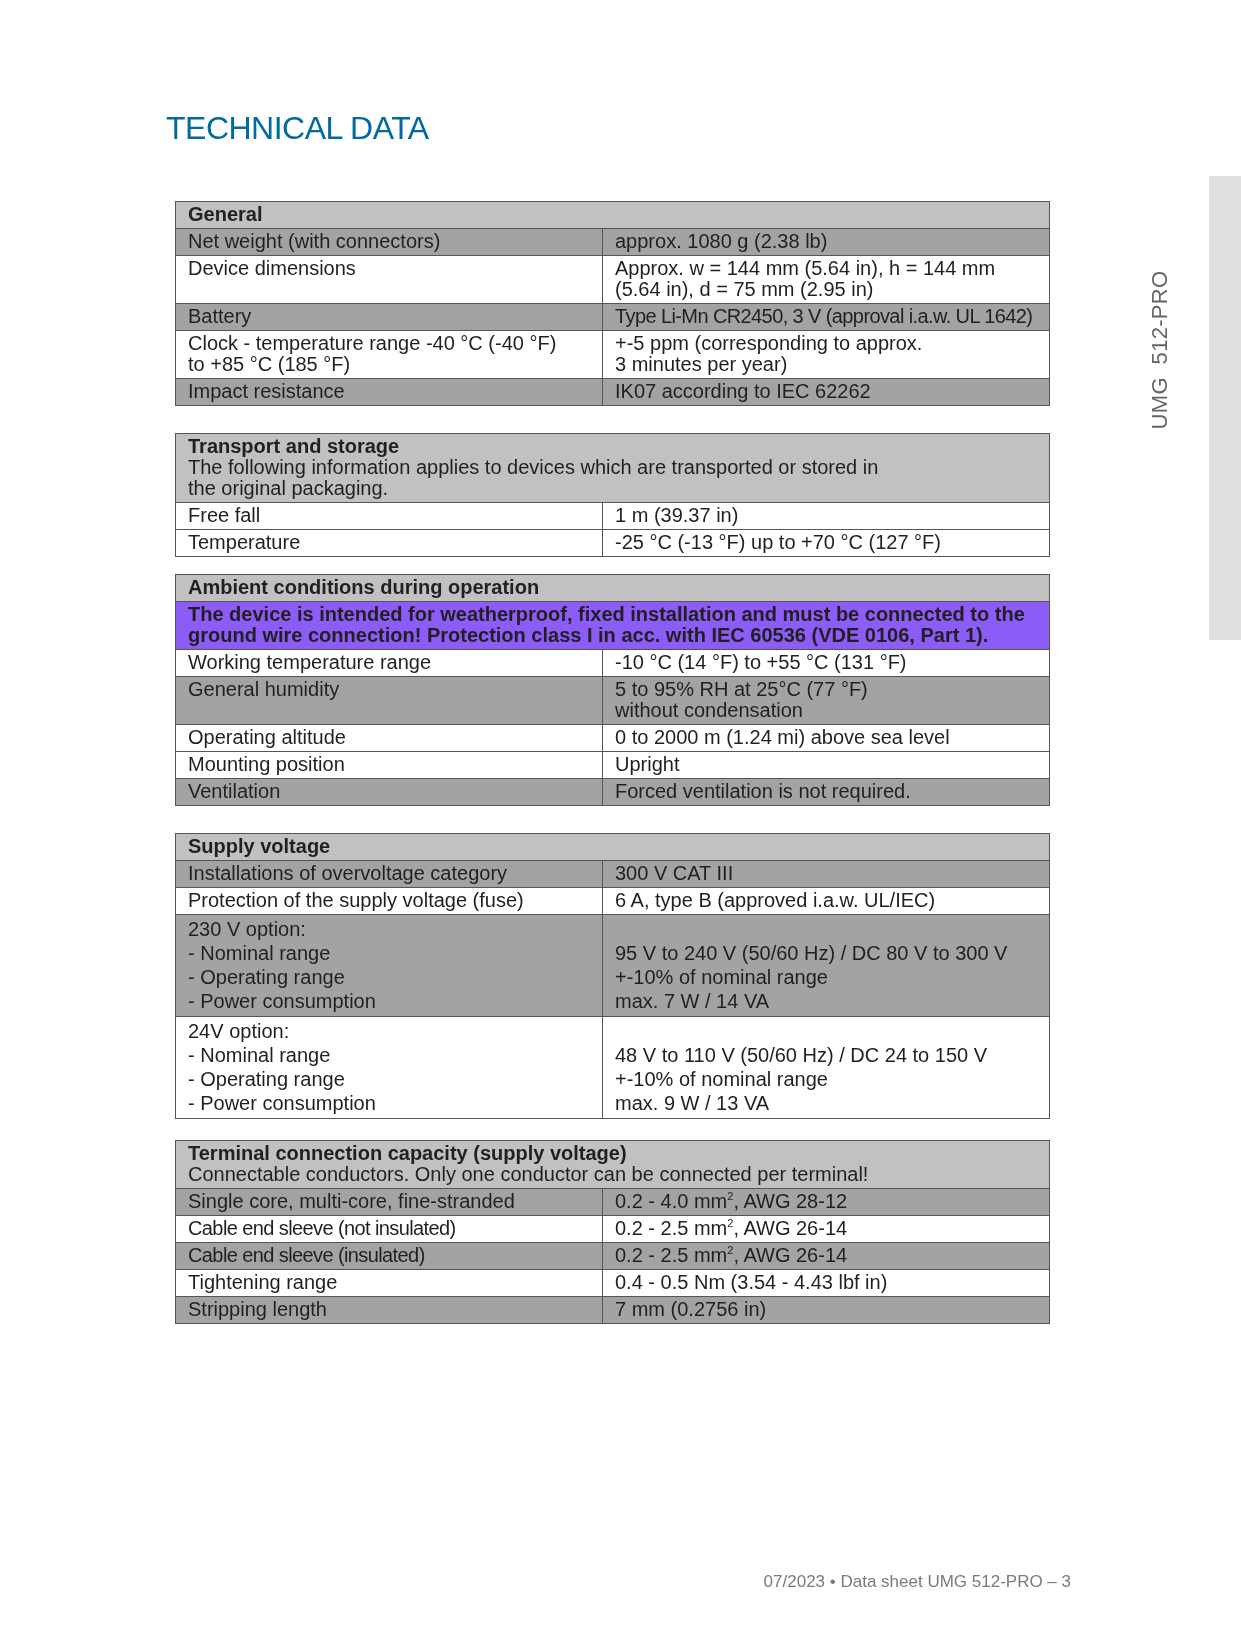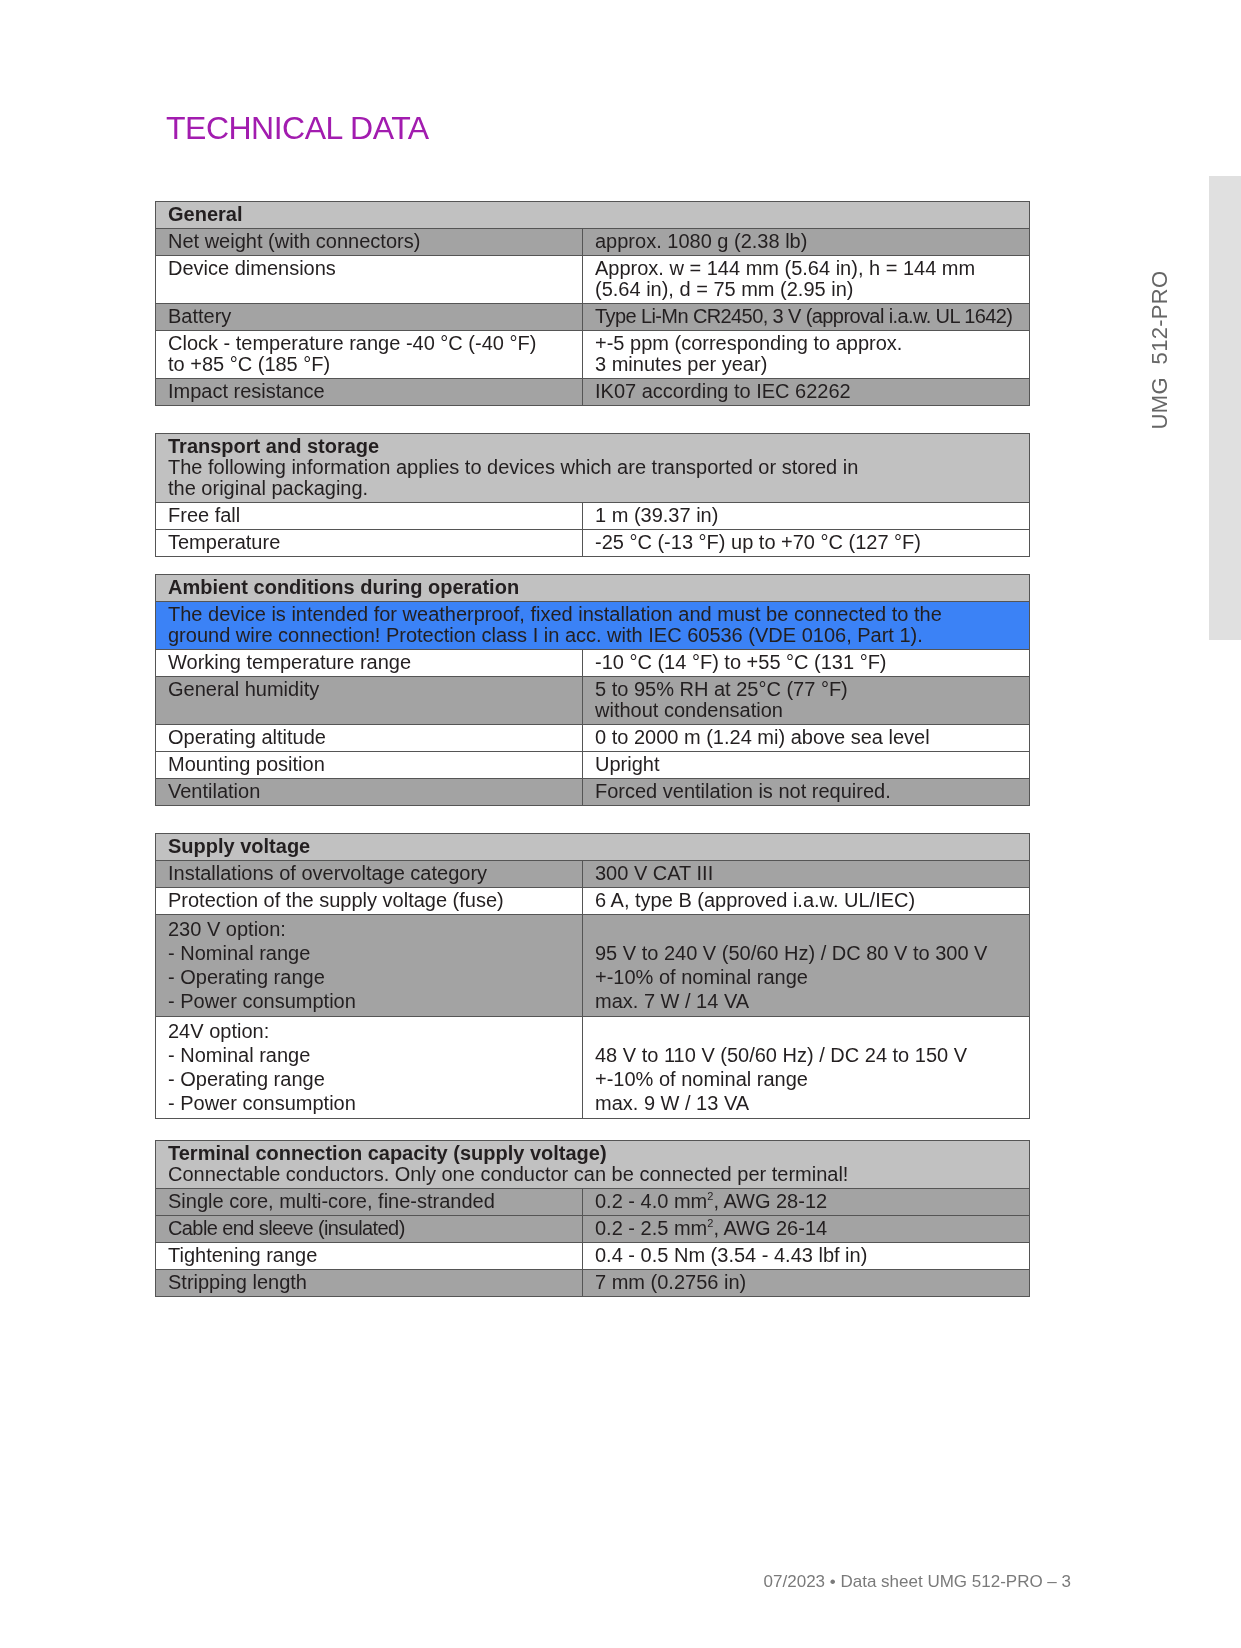--- a/index.html
+++ b/index.html
@@ -2,45 +2,45 @@
 <html><head>
 <meta charset="utf-8">
 <style>
   html, body { margin: 0; padding: 0; }
   body {
     width: 1241px; height: 1648px; background: #ffffff; position: relative; overflow: hidden;
     font-family: "Liberation Sans", sans-serif; color: #231f20;
   }
   .title {
     position: absolute; left: 166px; top: 110px; font-size: 32px; letter-spacing: -0.5px;
-    font-weight: normal; color: #a21caf; margin: 0;
+    font-weight: normal; color: #0369a1; margin: 0;
   }
   .side-tab {
     position: absolute; left: 1209px; top: 176px; width: 32px; height: 464px; background: #e0e0e0;
   }
   .side-label {
     position: absolute; left: 1160px; top: 350px; width: 0; height: 0;
   }
   .side-label span {
     position: absolute; left: 0; top: 0; transform: translate(-50%, -50%) rotate(-90deg);
     white-space: pre; font-size: 22px; color: #666; letter-spacing: 0.3px; display: block;
   }
-  .tables { position: absolute; left: 155px; top: 201px; width: 874px; }
+  .tables { position: absolute; left: 175px; top: 201px; width: 874px; }
   table.spec {
     width: 874px; border-collapse: collapse; margin-bottom: 27px; table-layout: fixed;
     font-size: 20px; line-height: 21px;
   }
   table.spec td {
     border: 1.5px solid #555; padding: 2px 11px 3px 12px; vertical-align: top; white-space: pre-line;
   }
   table.spec col.c1 { width: 427px; }
   table.spec col.c2 { width: 447px; }
   tr.hdr td { background: #c1c1c1; }
   tr.hdr .h { font-weight: bold; }
-  tr.note td { background: #3b82f6; }
+  tr.note td { background: #8b5cf6; font-weight: bold; }
   tr.shade td { background: #a3a3a3; }
   tr.plain td { background: #ffffff; }
   .cond { letter-spacing: -0.6px; }
   .footer {
     position: absolute; right: 170px; top: 1572px; font-size: 17px; color: #7a7a7a;
   }
   sup { font-size: 11px; line-height: 0; }
 </style>
 </head>
 <body>
@@ -193,20 +193,24 @@
         <col class="c2">
       </colgroup>
     <tbody>
         <tr class="hdr">
       <td colspan="2"><div class="h">Terminal connection capacity (supply voltage)</div><div>Connectable conductors. Only one conductor can be connected per terminal!</div></td>
     </tr>
     <tr class="shade">
       <td>Single core, multi-core, fine-stranded</td>
       <td><span>0.2 - 4.0 mm</span><sup>2</sup><span>, AWG 28-12</span></td>
     </tr>
+    <tr class="plain">
+      <td class="cond">Cable end sleeve (not insulated)</td>
+      <td><span>0.2 - 2.5 mm</span><sup>2</sup><span>, AWG 26-14</span></td>
+    </tr>
     <tr class="shade">
       <td class="cond">Cable end sleeve (insulated)</td>
       <td><span>0.2 - 2.5 mm</span><sup>2</sup><span>, AWG 26-14</span></td>
     </tr>
     <tr class="plain">
       <td>Tightening range</td>
       <td>0.4 - 0.5 Nm (3.54 - 4.43 lbf in)</td>
     </tr>
     <tr class="shade">
       <td>Stripping length</td>

